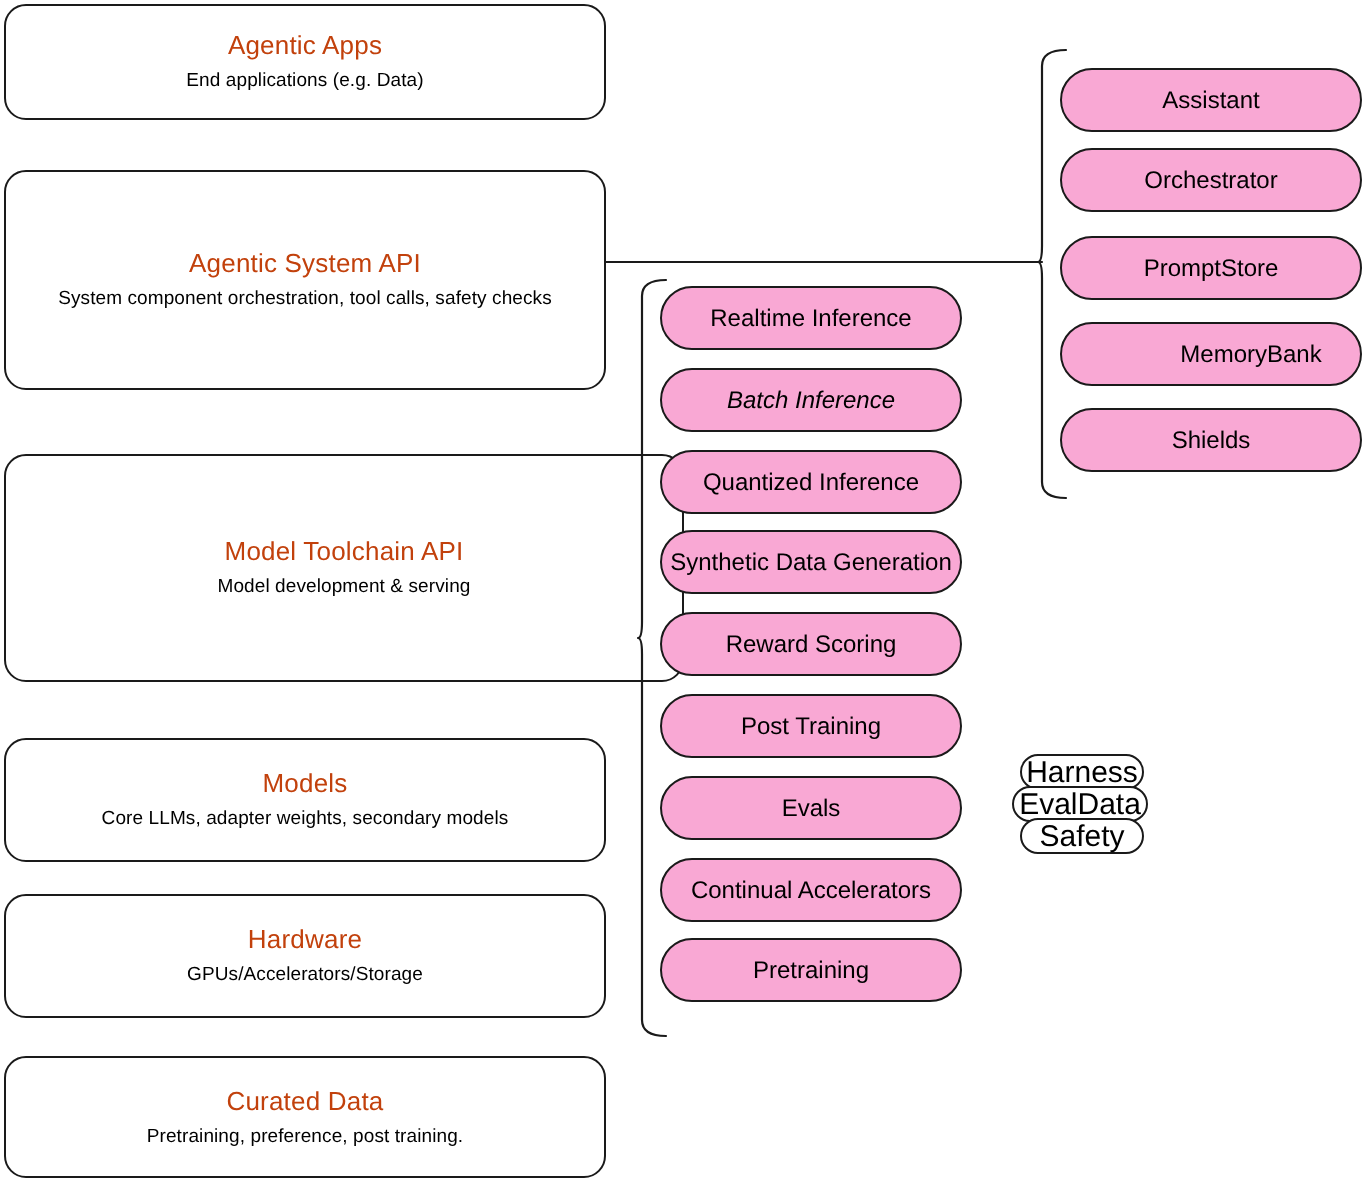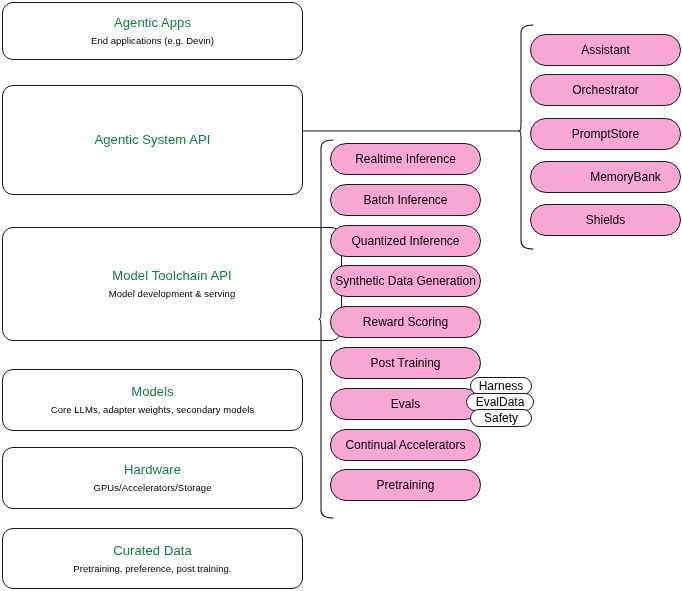--- a/index.html
+++ b/index.html
@@ -30,21 +30,21 @@
     background: #ffffff;
     display: flex;
     flex-direction: column;
     align-items: center;
     justify-content: center;
     text-align: center;
     line-height: 1.22;
   }
   .layer-title {
     font-size: 13px;
-    color: #15803d;
+    color: #c2410c;
     letter-spacing: 0.1px;
   }
   .layer-sub {
     font-size: 9.5px;
     color: #000;
     margin-top: 4px;
     letter-spacing: 0.05px;
   }
   .chip {
     position: absolute;
@@ -61,24 +61,25 @@
   }
   .pill {
     position: absolute;
     box-sizing: border-box;
     border: 1px solid #1a1a1a;
     border-radius: 999px;
     background: #ffffff;
     display: flex;
     align-items: center;
     justify-content: center;
-    font-size: 12px;
+    font-size: 15px;
     text-align: center;
     white-space: nowrap;
     z-index: 5;
+    margin-left: 40px;
   }
   svg.overlay {
     position: absolute;
     left: 0; top: 0;
     width: 682px;
     height: 591px;
     pointer-events: none;
     overflow: visible;
   }
   svg.overlay path, svg.overlay line {
@@ -90,24 +91,25 @@
   }
 </style>
 </head>
 <body>
 
 <div id="canvas">
 
   <div id="layers">
       <div class="box" style="left: 2px; top: 2px; width: 301px; height: 58px;">
         <div class="layer-title">Agentic Apps</div>
-        <div class="layer-sub">End applications (e.g. Devin)</div>
+        <div class="layer-sub">End applications (e.g. Data)</div>
       </div>
       <div class="box" style="left: 2px; top: 85px; width: 301px; height: 110px;">
         <div class="layer-title">Agentic System API</div>
+        <div class="layer-sub">System component orchestration, tool calls, safety checks</div>
       </div>
       <div class="box" style="left: 2px; top: 227px; width: 340px; height: 114px;">
         <div class="layer-title">Model Toolchain API</div>
         <div class="layer-sub">Model development &amp; serving</div>
       </div>
       <div class="box" style="left: 2px; top: 369px; width: 301px; height: 62px;">
         <div class="layer-title">Models</div>
         <div class="layer-sub">Core LLMs, adapter weights, secondary models</div>
       </div>
       <div class="box" style="left: 2px; top: 447px; width: 301px; height: 62px;">
@@ -123,21 +125,21 @@
   <svg class="overlay" viewBox="0 0 682 591">
     <g id="connectors">
         <line x1="303" y1="131" x2="521" y2="131"></line>
         <path d="M 533 25 Q 521 25 521 33 L 521 123 Q 521 131 519 131 Q 521 131 521 139 L 521 241 Q 521 249 533 249"></path>
         <path d="M 333 140 Q 321 140 321 148 L 321 311 Q 321 319 319 319 Q 321 319 321 327 L 321 510 Q 321 518 333 518"></path>
       </g>
   </svg>
 
   <div id="toolchain">
       <div class="chip" style="left: 330px; top: 143px; width: 151px; height: 32px;">Realtime Inference</div>
-      <div class="chip" style="left: 330px; top: 184px; width: 151px; height: 32px;">Batch Inference</div>
+      <div class="chip" style="left: 330px; top: 184px; width: 151px; height: 32px; font-style: italic;">Batch Inference</div>
       <div class="chip" style="left: 330px; top: 225px; width: 151px; height: 32px;">Quantized Inference</div>
       <div class="chip" style="left: 330px; top: 265px; width: 151px; height: 32px;">Synthetic Data Generation</div>
       <div class="chip" style="left: 330px; top: 306px; width: 151px; height: 32px;">Reward Scoring</div>
       <div class="chip" style="left: 330px; top: 347px; width: 151px; height: 32px;">Post Training</div>
       <div class="chip" style="left: 330px; top: 388px; width: 151px; height: 32px;">Evals</div>
       <div class="chip" style="left: 330px; top: 429px; width: 151px; height: 32px;">Continual Accelerators</div>
       <div class="chip" style="left: 330px; top: 469px; width: 151px; height: 32px;">Pretraining</div>
     </div>
 
   <div id="syscomponents">

